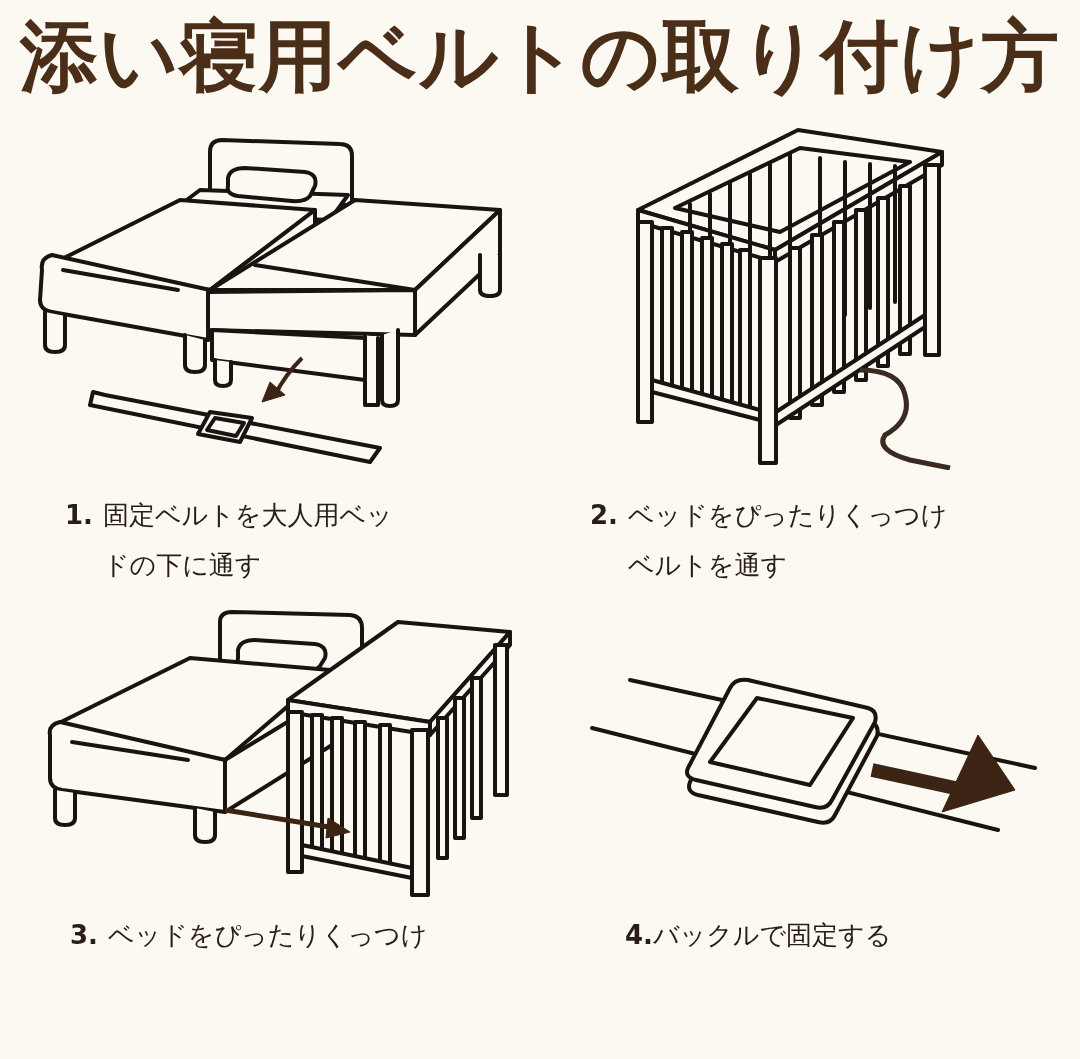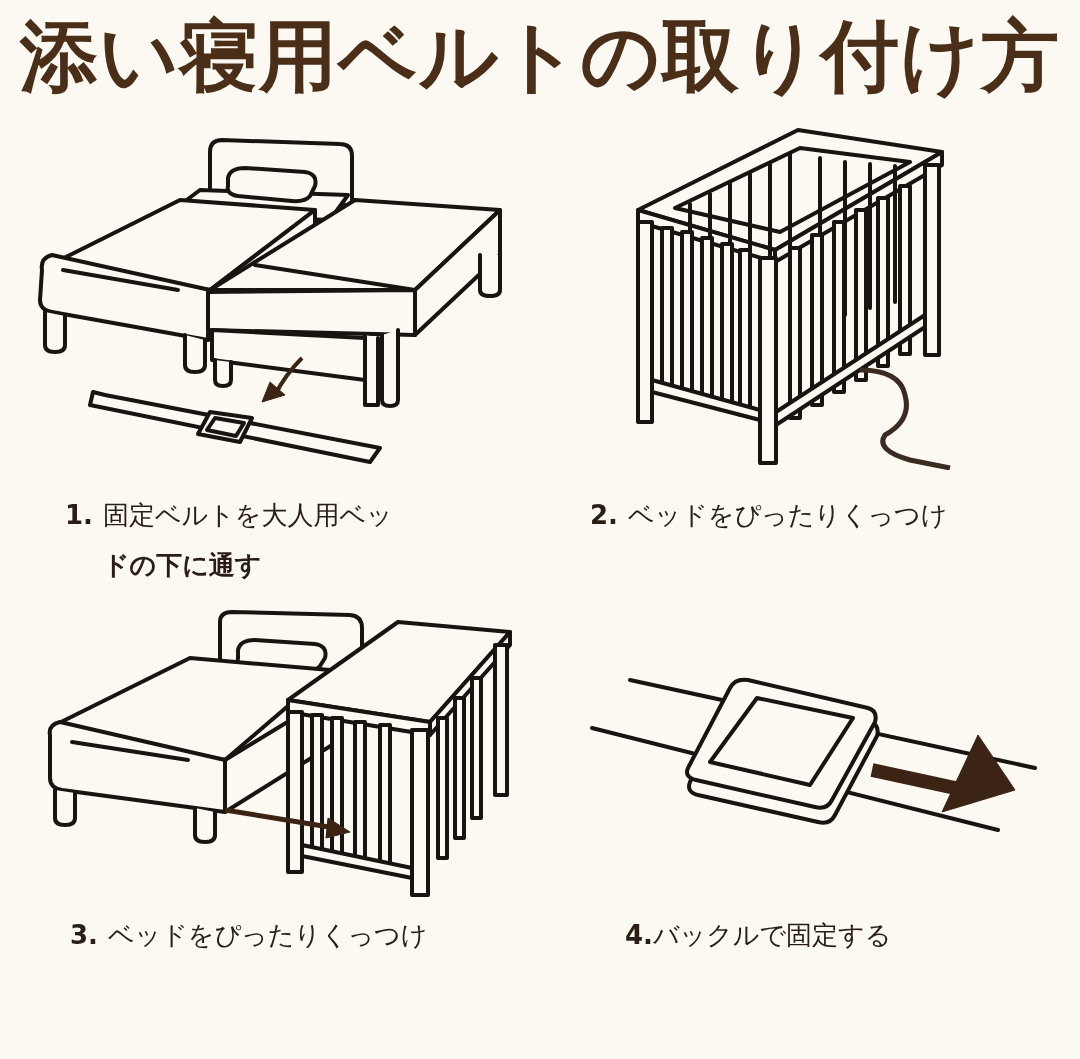--- a/index.html
+++ b/index.html
@@ -10,21 +10,21 @@
   .title {
     position:absolute; left:0; top:6px; width:1080px; text-align:center;
     font-size:78px; font-weight:bold; color:#4a2e18; letter-spacing:1px; line-height:100px;
   }
   .panel { position:absolute; }
   .panel svg { display:block; }
   .caption {
     position:absolute; font-size:26px; line-height:50px; color:#2a1e14;
   }
   .caption .num { display:inline-block; width:38px; font-weight:bold; }
-  .caption .line2 { padding-left:38px; display:block;font-weight:bold; }
+  .caption .line2 { padding-left:38px; display:block; }
   .ill { fill:none; stroke:#1a1410; stroke-width:4; stroke-linejoin:round; stroke-linecap:round; }
   .fillw { fill:#fcf9f3; }
   .arrow { stroke:#3b2414; fill:#3b2414; }
 </style>
 </head>
 <body>
 
 <div class="title">添い寝用ベルトの取り付け方</div>
 
 <div class="panel" style="left:30px; top:130px;">
@@ -109,20 +109,21 @@
 
     <path class="ill fillw" d="M32 260 L140 290 L140 300 L32 272 Z"></path>
     <path class="ill fillw" d="M156 292 L305 195 L305 207 L156 305 Z"></path>
 
     <path d="M240 250 Q280 250 285 275 Q292 300 265 315 Q255 330 290 340 L330 348" stroke="#3b2a20" stroke-width="5" fill="none"></path>
   </svg>
 </div>
 
 <div class="caption" style="left:590px; top:490px;">
   <span class="num">2.</span><span>ベッドをぴったりくっつけ</span>
+  <span class="line2">ベルトを通す</span>
 </div>
 
 <div class="panel" style="left:40px; top:600px;">
   <svg width="490" height="300" viewBox="0 0 490 300">
 
     <path class="ill fillw" d="M180 70 L180 22 Q180 12 192 12 L310 15 Q322 16 322 28 L322 80 Z"></path>
     <path class="ill fillw" d="M198 50 Q200 40 215 40 L275 44 Q288 46 285 58 L280 66 Q275 72 262 71 L208 68 Q196 66 198 58 Z"></path>
 
     <path class="ill fillw" d="M15 125 L150 58 L290 70 L185 160 Z"></path>
     <path class="ill fillw" d="M10 135 Q8 125 20 122 L185 160 L185 212 L22 190 Q10 188 10 178 Z"></path>

